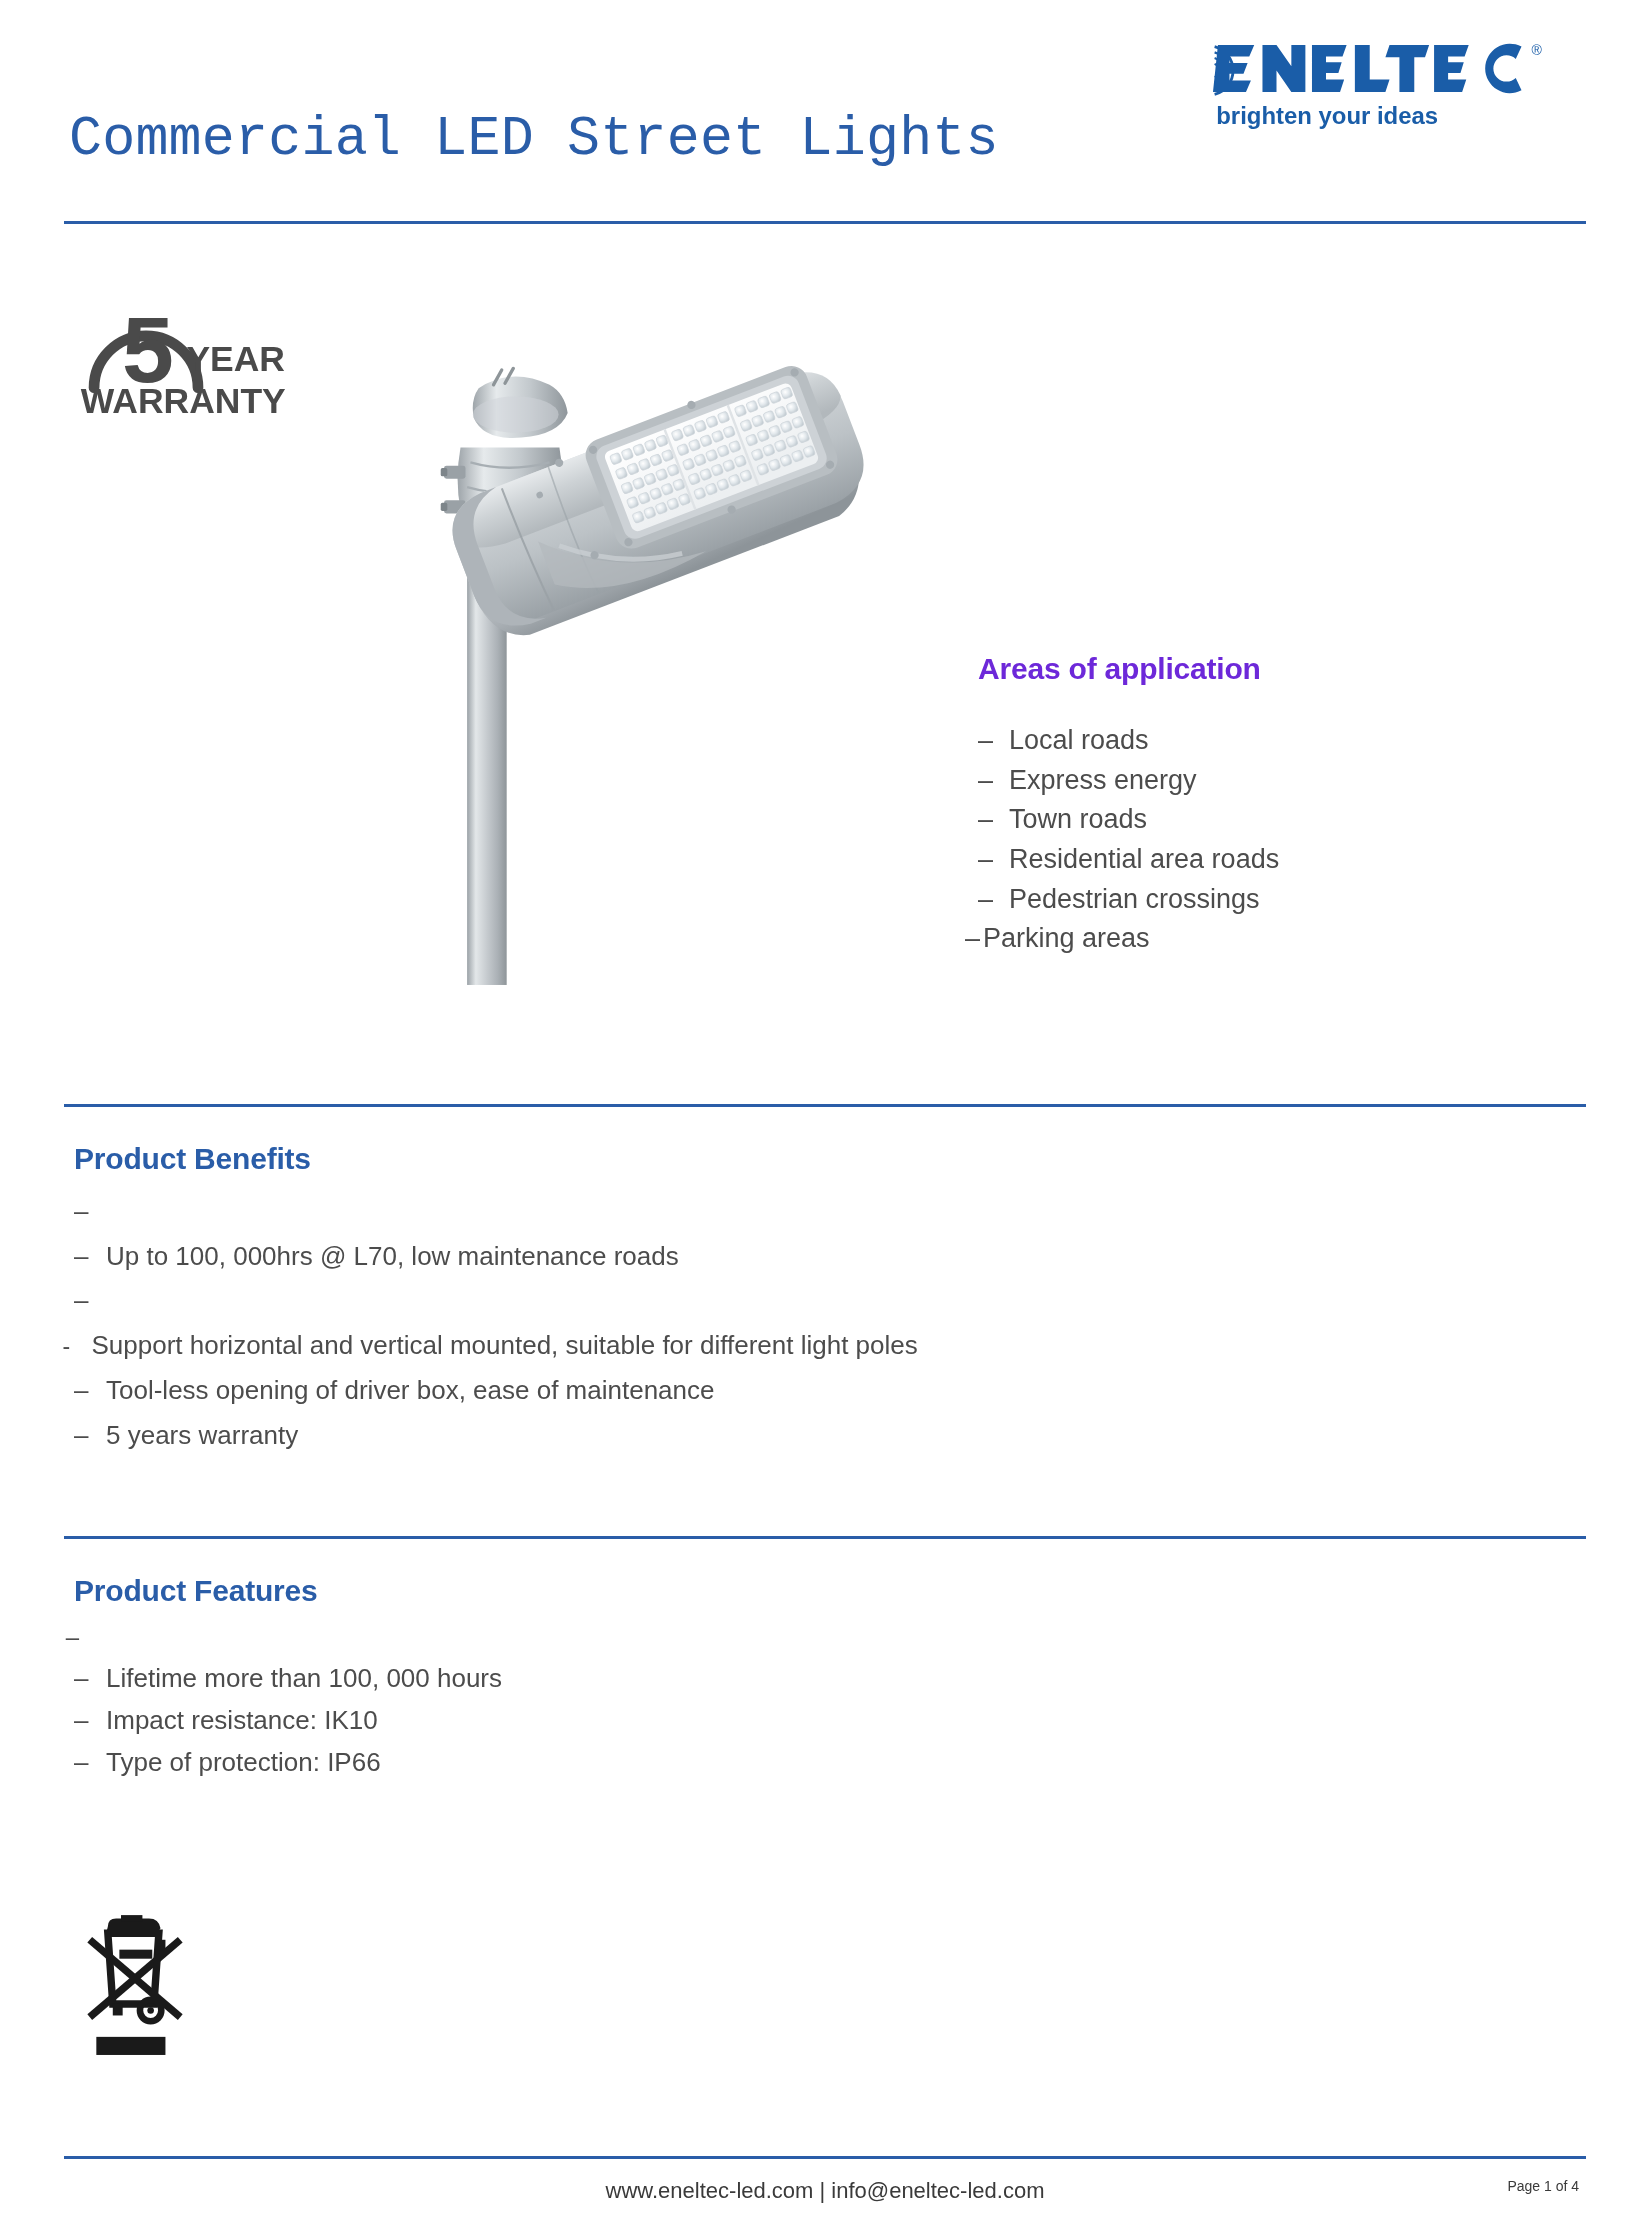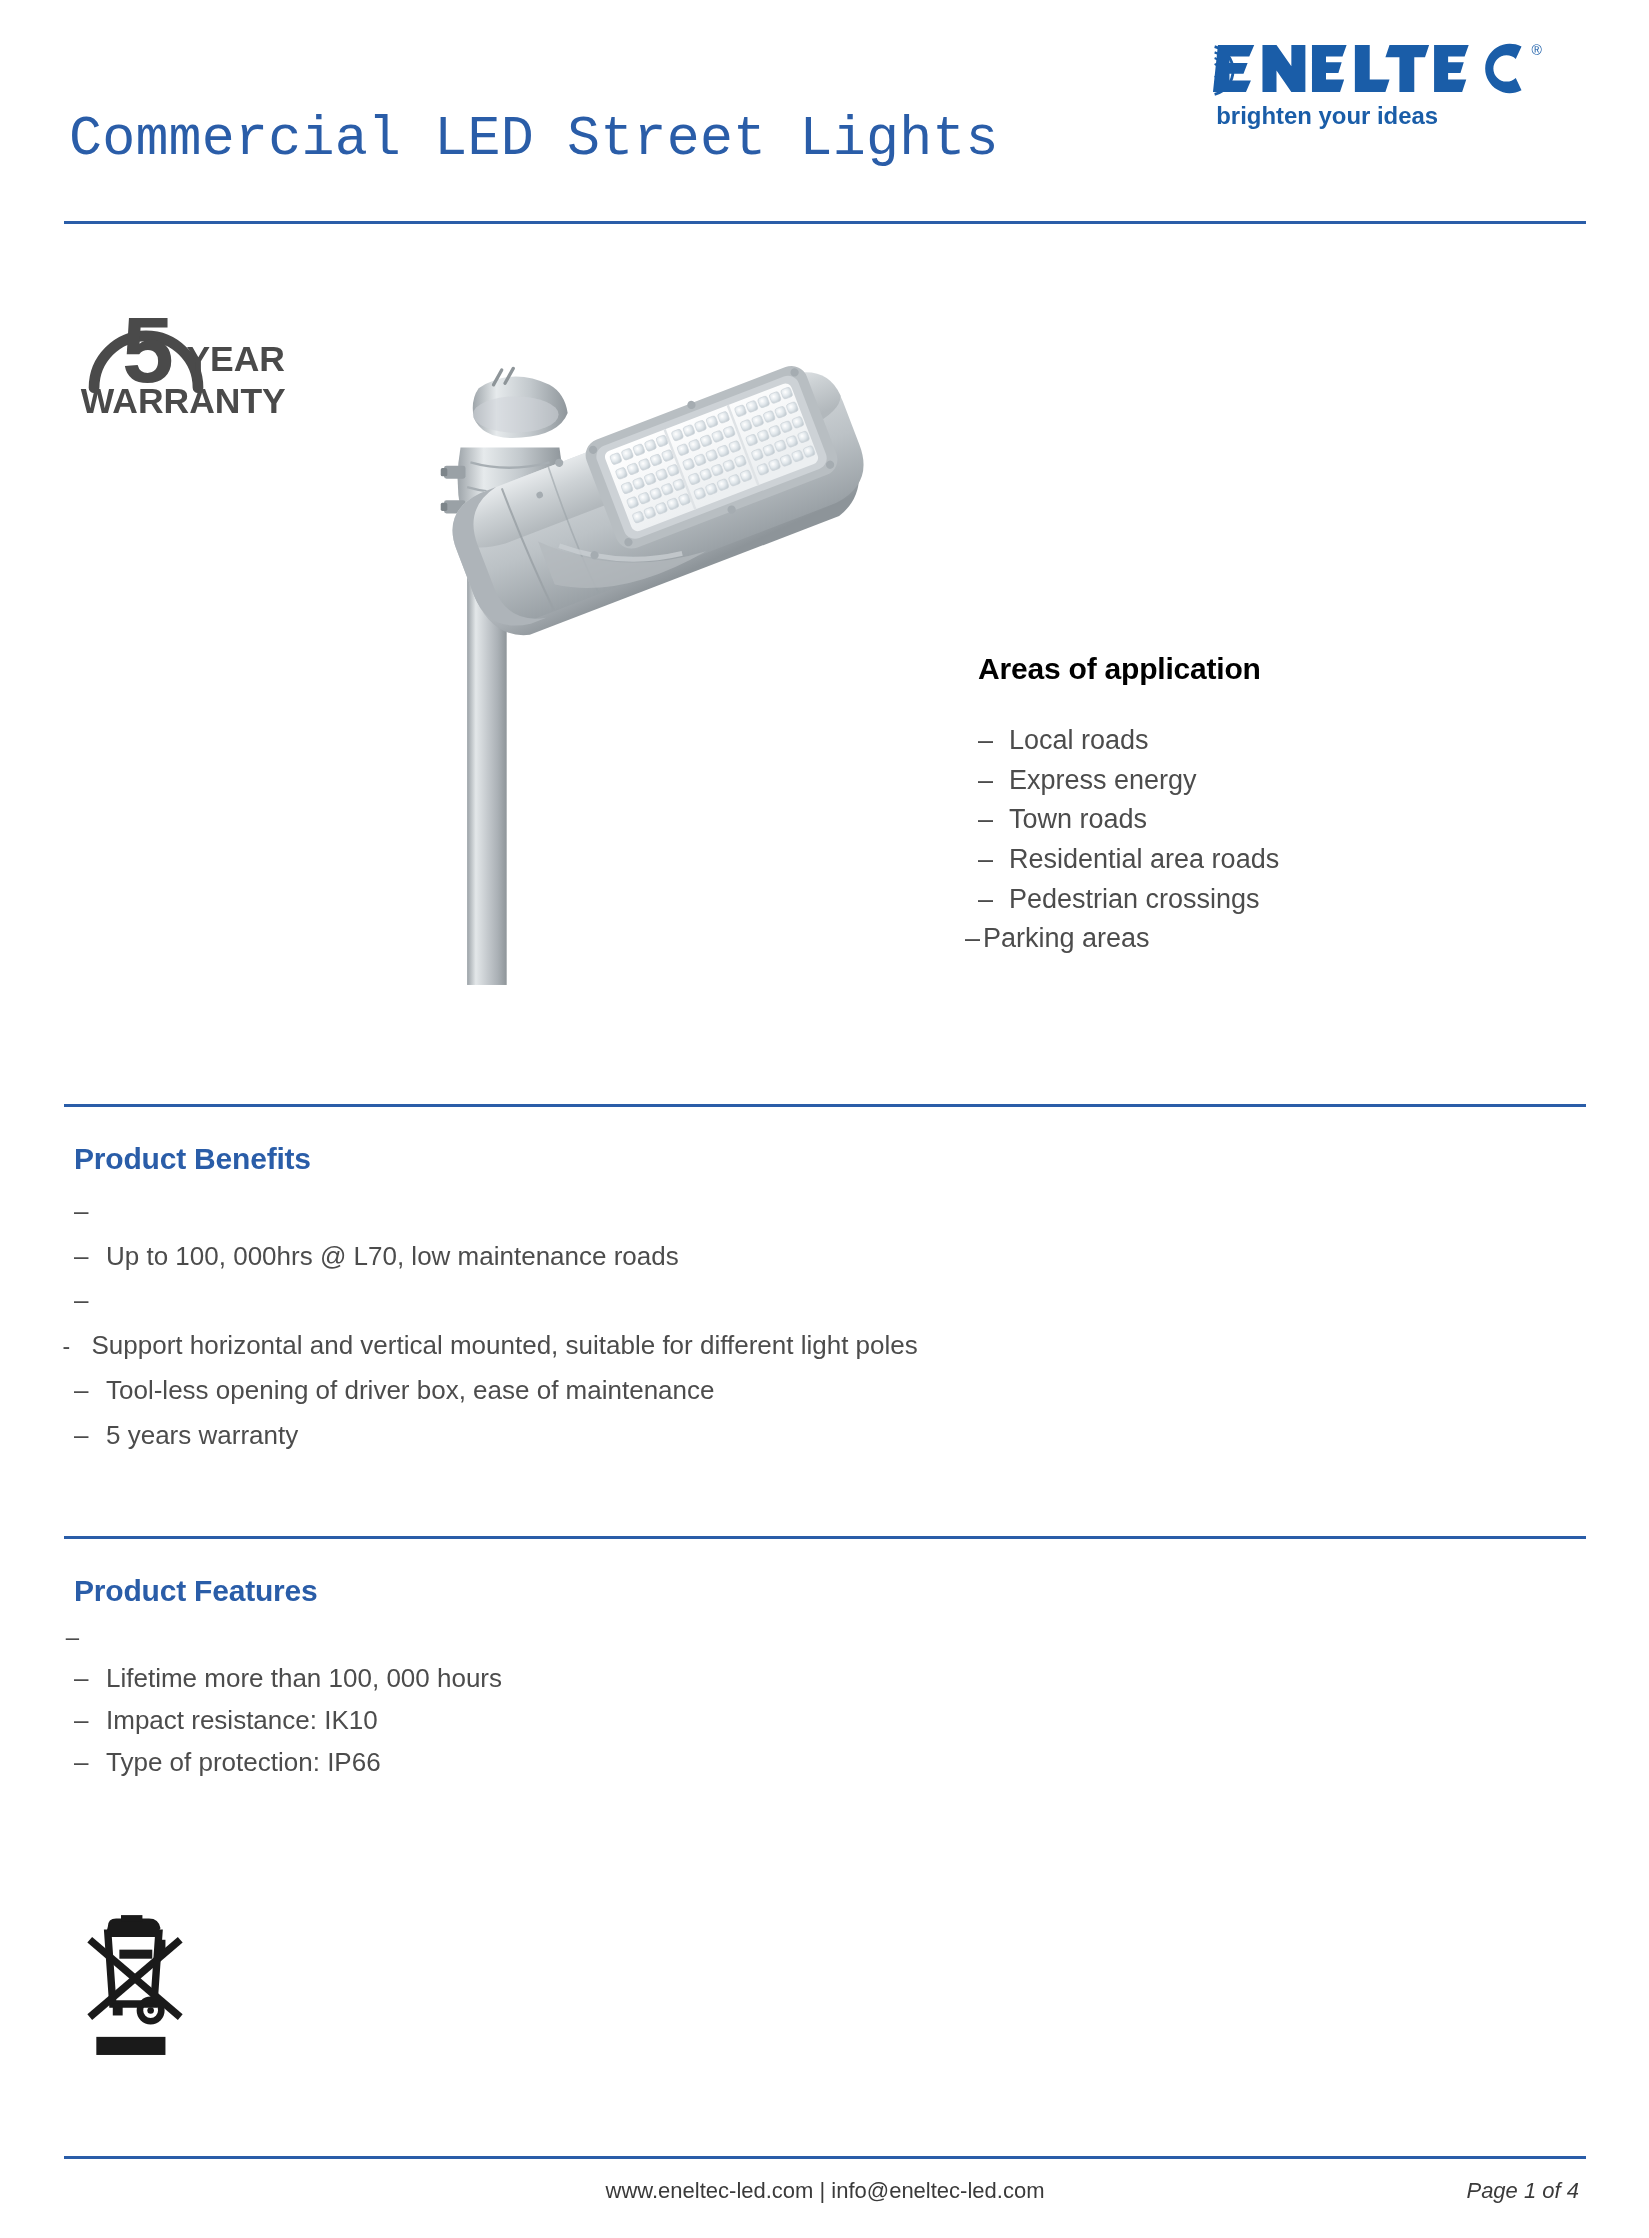--- a/index.html
+++ b/index.html
@@ -76,21 +76,21 @@
   
   .areas {
     position: absolute;
     left: 978px;
     top: 652px;
     width: 577px;
   }
   .areas-heading {
     font-size: 30px;
     font-weight: bold;
-    color: #000000;
+    color: #6d28d9;
     margin: 0 0 35px 0;
     letter-spacing: -0.2px;
   }
   .areas-list { margin: 0; padding: 0; list-style: none; }
   .areas-list li {
     font-size: 27px;
     color: #4c4c4c;
     line-height: 1.47;
     display: flex;
     align-items: baseline;
@@ -162,23 +162,22 @@
     right: 0;
     top: 2178px;
     text-align: center;
     font-size: 22px;
     color: #3a3a3a;
   }
   .footer-page {
     position: absolute;
     right: 71px;
     top: 2178px;
-    font-size: 22px;
+    font-size: 14px;
     color: #3a3a3a;
-    font-style: italic;
   }
 </style>
 </head>
 <body>
 
 <div class="page">
 
   <div class="doc-title">Commercial LED Street Lights</div>
 
   <div class="logo-block">

